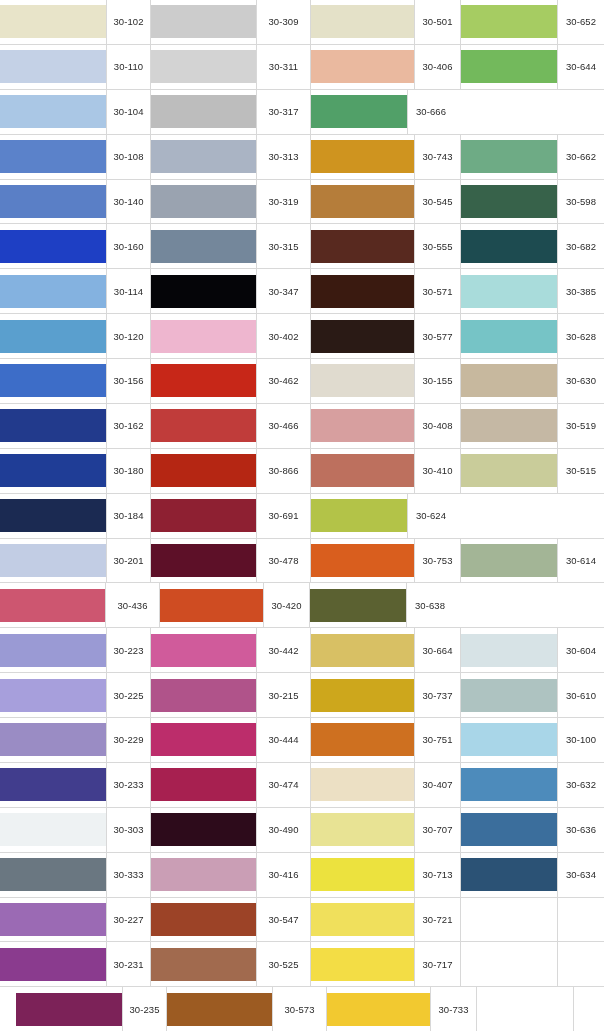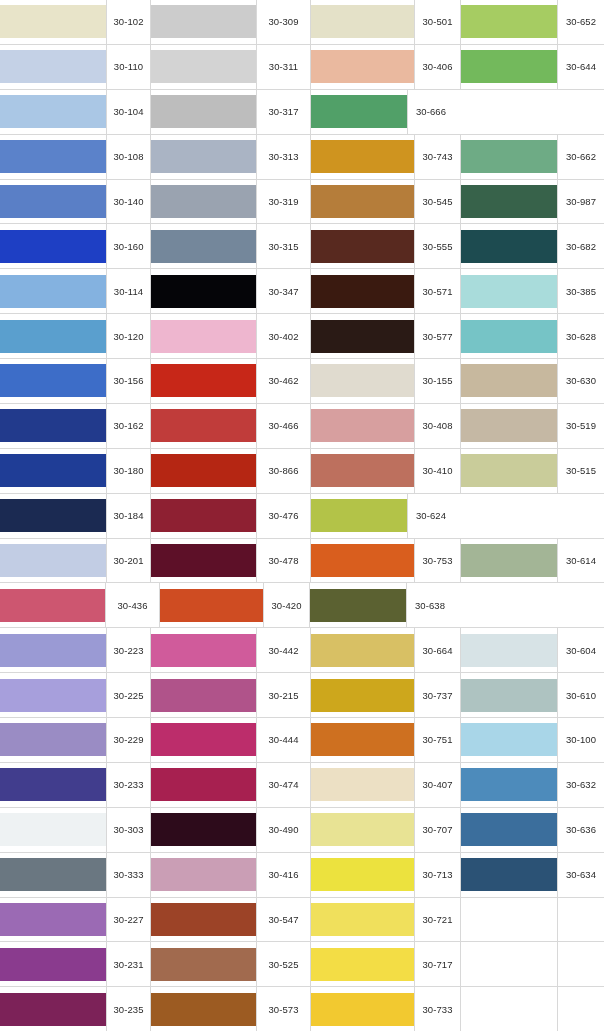--- a/index.html
+++ b/index.html
@@ -21,21 +21,21 @@
     flex-direction: column;
     background: #ffffff;
   }
   .chart-row {
     display: flex;
     flex: 1 1 0;
     min-height: 0;
     border-bottom: 1px solid #d8d8d8;
     box-sizing: border-box;
   }
-  .chart-row:last-child { border-bottom: none; }
+  .chart-row:last-child { border-bottom: none; padding-left: 16px; }
 
   .pair {
     display: flex;
     flex: 0 0 auto;
     min-width: 0;
     box-sizing: border-box;
     border-right: 1px solid #d8d8d8;
   }
   .pair.p0 { width: 151px; }
   .pair.p1 { width: 160px; }
@@ -234,21 +234,21 @@
         </div>
         <div class="code-cell">
           <span class="code-text">30-545</span>
         </div>
       </div>
       <div class="pair p3">
         <div class="swatch-cell">
           <div class="swatch" style="background: rgb(55, 98, 74);"></div>
         </div>
         <div class="code-cell">
-          <span class="code-text">30-987</span>
+          <span class="code-text">30-598</span>
         </div>
       </div>
     </div>
     <div class="chart-row">
       <div class="pair p0">
         <div class="swatch-cell">
           <div class="swatch" style="background: rgb(30, 63, 196);"></div>
         </div>
         <div class="code-cell">
           <span class="code-text">30-160</span>
@@ -456,21 +456,21 @@
         </div>
         <div class="code-cell">
           <span class="code-text">30-184</span>
         </div>
       </div>
       <div class="pair p1">
         <div class="swatch-cell">
           <div class="swatch" style="background: rgb(142, 32, 50);"></div>
         </div>
         <div class="code-cell">
-          <span class="code-text">30-476</span>
+          <span class="code-text">30-691</span>
         </div>
       </div>
       <div class="pair p3">
         <div class="swatch-cell">
           <div class="swatch" style="background: rgb(179, 195, 72);"></div>
         </div>
         <div class="code-cell">
           <span class="code-text">30-624</span>
         </div>
       </div>

